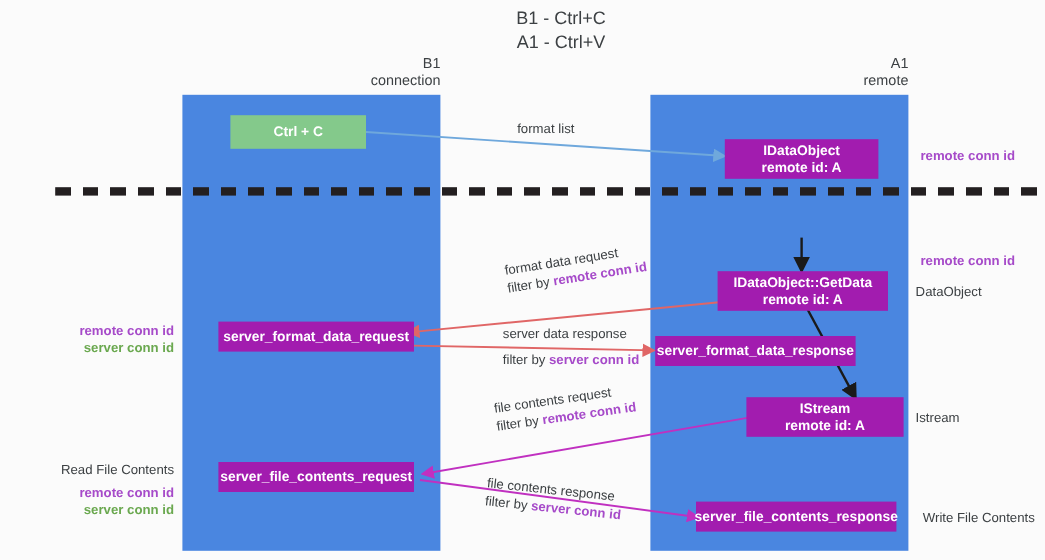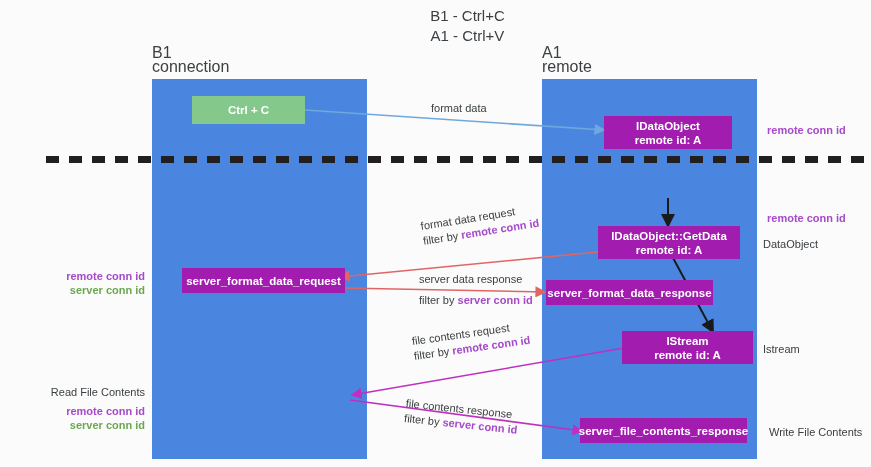--- a/index.html
+++ b/index.html
@@ -23,22 +23,22 @@
     left: 0; top: 6px; width: 871px;
     text-align: center;
     font-size: 15px;
     color: #3c4043;
     line-height: 20px;
     white-space: pre-line;
   }
 
   
   .col-header {
-    text-align: left;
-    font-size: 16px;
+    text-align: right;
+    font-size: 12px;
     color: #3c4043;
     line-height: 14px;
     white-space: pre-line;
   }
   #hdr-b1 { left: 120px; top: 46px; width: 215px; }
   #hdr-a1 { left: 510px; top: 46px; width: 215px; }
 
   
   .lane { background: #4a86e0; }
   #lane-b1 { left: 120px; top: 79px; width: 215px; height: 380px; }
@@ -161,25 +161,26 @@
   <div class="abs node orange" style="left:566px; top:226px; width:142px; height:33px;">IDataObject::GetData
 remote id: A</div>
 
   <div class="abs node orange" style="left:514px; top:280px; width:167px; height:25px;">server_format_data_response</div>
 
   <div class="abs node orange" style="left:150px; top:268px; width:163px; height:25px;">server_format_data_request</div>
 
   <div class="abs node orange" style="left:590px; top:331px; width:131px; height:33px;">IStream
 remote id: A</div>
 
+  <div class="abs node orange" style="left:150px; top:385px; width:163px; height:25px;">server_file_contents_request</div>
 
   <div class="abs node orange" style="left:548px; top:418px; width:167px; height:25px;">server_file_contents_response</div>
 
   <div class="abs edge-label" style="left:399px; top:101px;">
-    <span>format data</span>
+    <span>format list</span>
   </div>
 
   <div class="abs edge-label rot-up" style="left:390px; top:219px;">
     <div>format data request</div>
     <div><span>filter by </span><span class="hl">remote conn id</span></div>
   </div>
 
   <div class="abs edge-label" style="left:387px; top:272px;">
     <div>server data response</div>
     <div style="margin-top:6px;"><span>filter by </span><span class="hl">server conn id</span></div>

